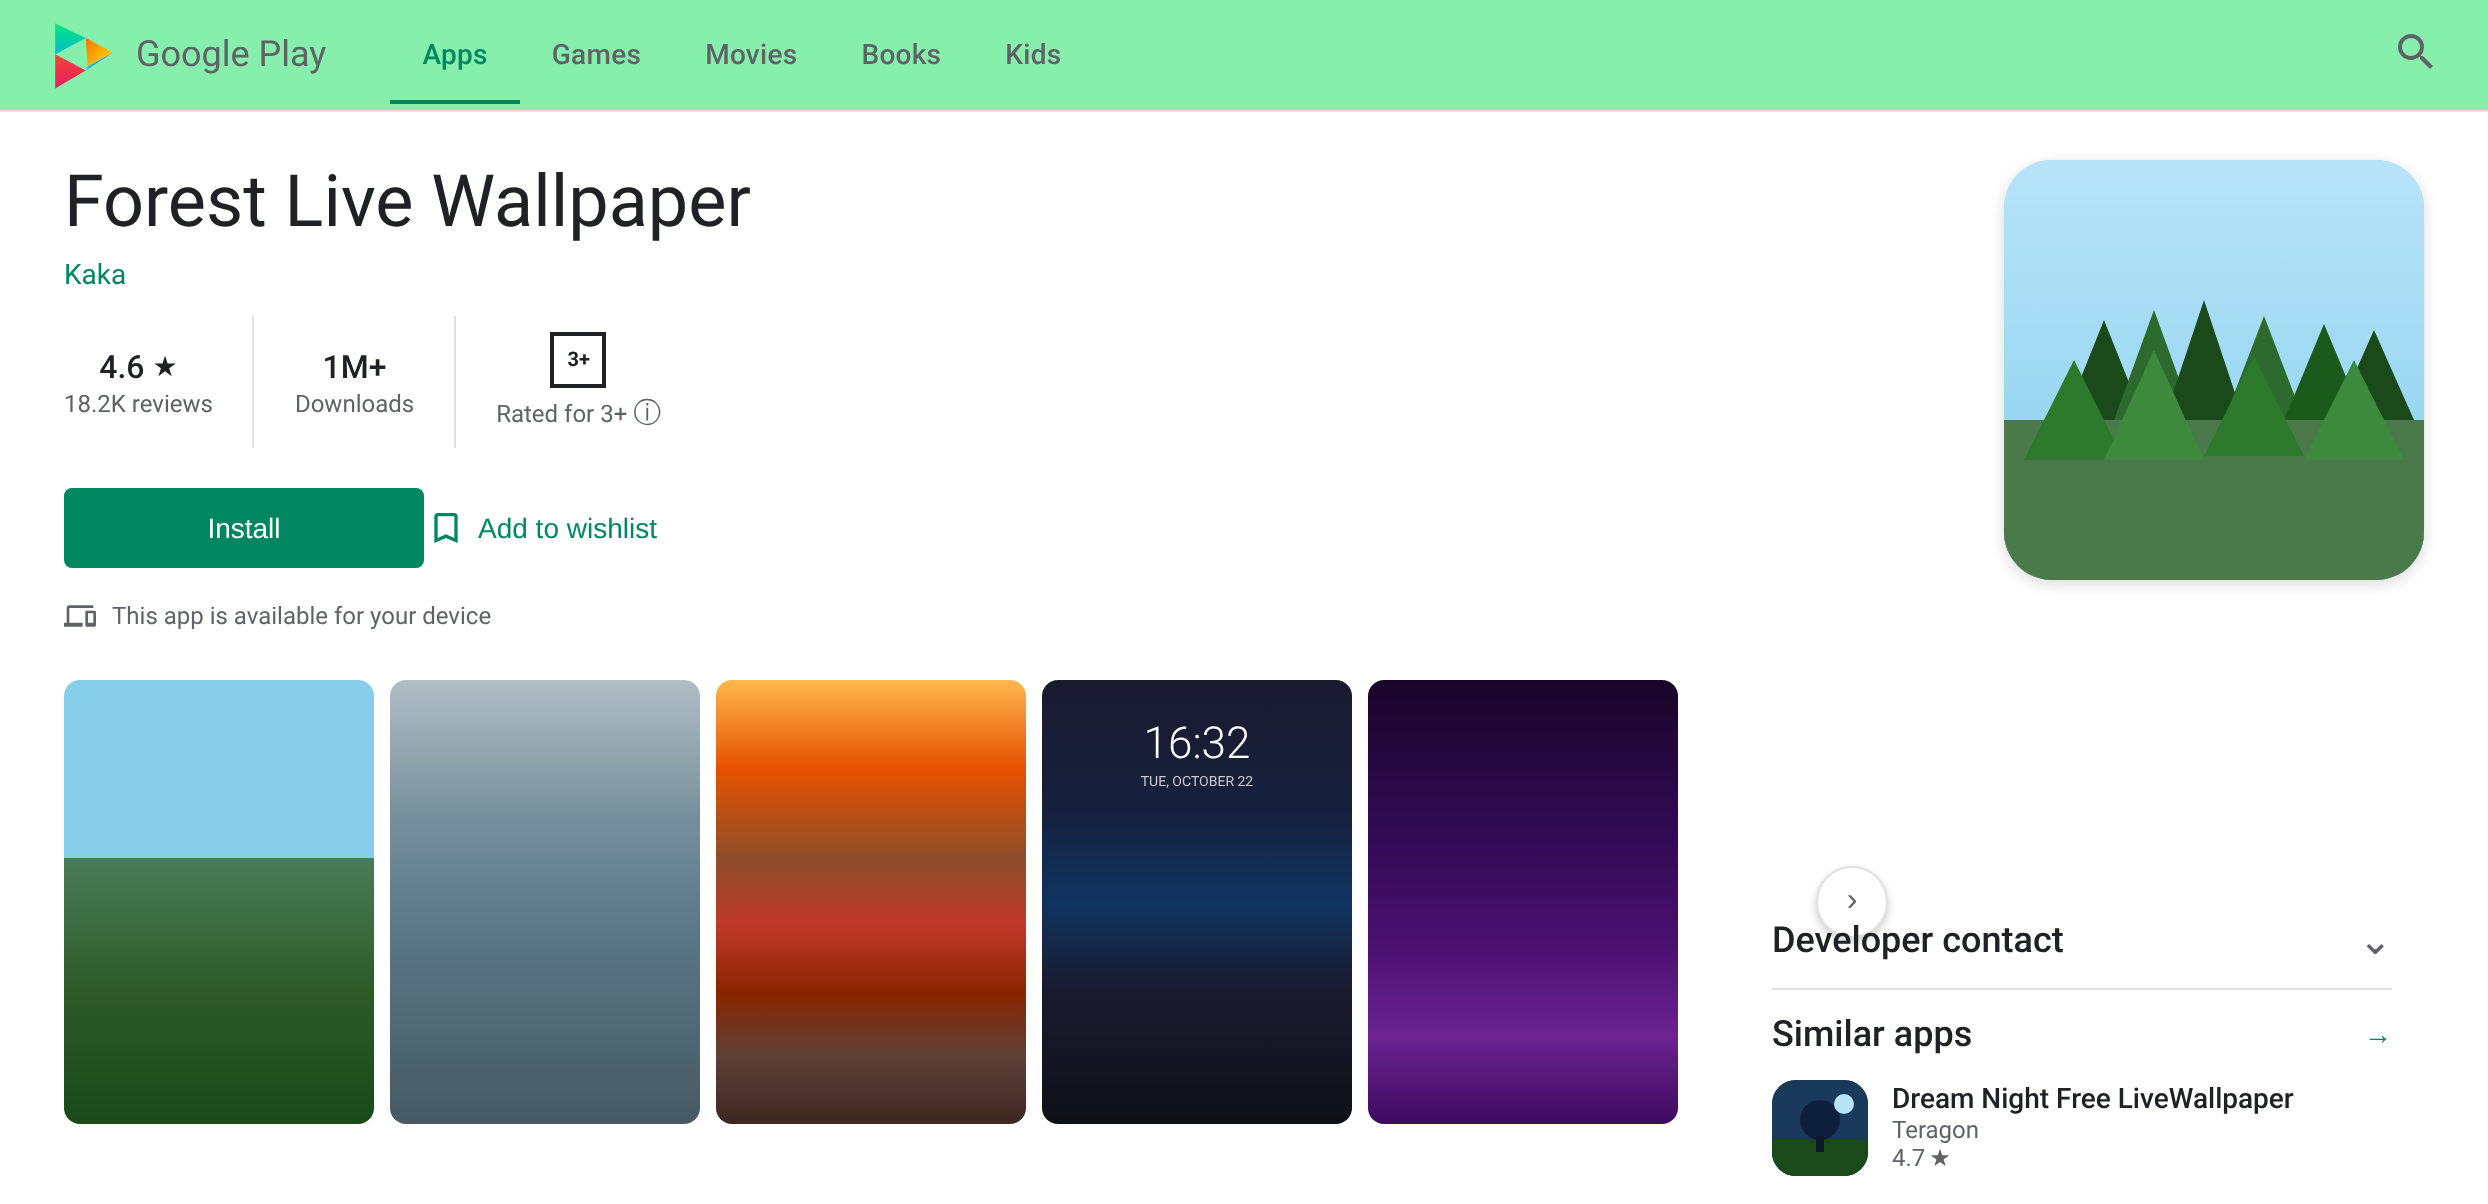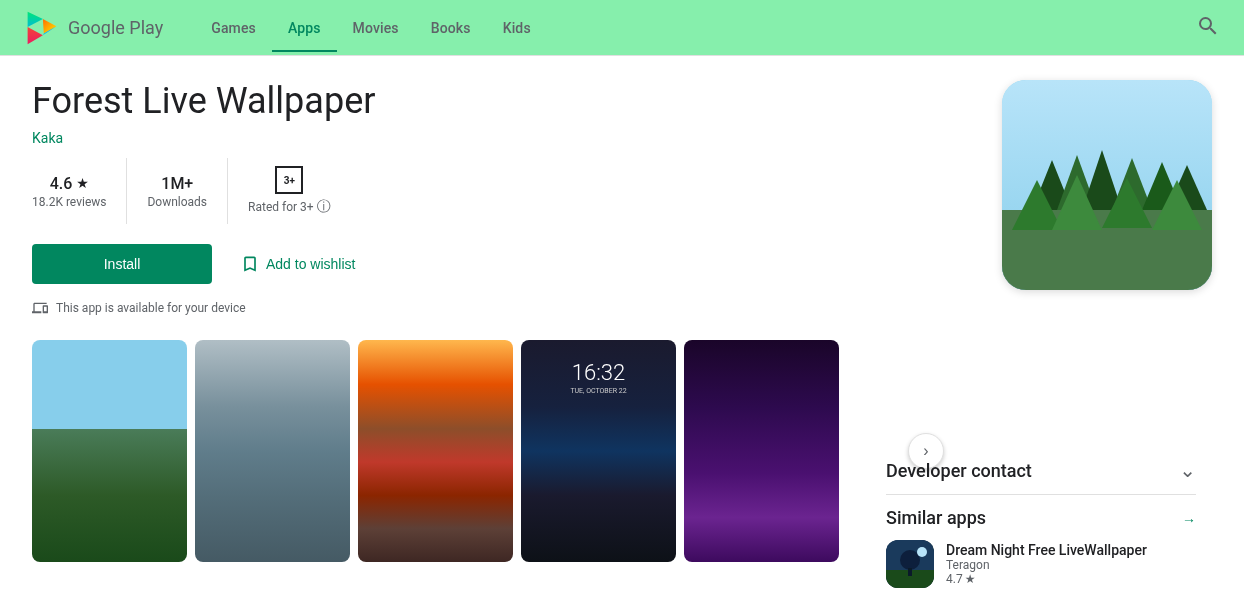--- a/index.html
+++ b/index.html
@@ -131,21 +131,21 @@
       justify-content: center;
       font-size: 10px;
       font-weight: bold;
       color: #202124;
       margin-bottom: 2px;
     }
 
     
     .actions-row {
       display: flex;
-      gap: 28px;
+      gap: 1px;
       margin-bottom: 16px;
     }
     .install-btn {
       background: #01875f;
       color: #fff;
       border: none;
       border-radius: 4px;
       padding: 12px 48px;
       font-size: 14px;
       font-weight: 500;
@@ -348,22 +348,22 @@
         </linearGradient>
       </defs>
       <polygon points="4,2 4,19 21,10" fill="url(#g2)"></polygon>
       <polygon points="4,19 4,38 21,28" fill="url(#g4)"></polygon>
       <polygon points="21,10 36,18 22,26" fill="url(#g3)"></polygon>
       <polygon points="21,28 36,18 22,26" fill="url(#g1)"></polygon>
     </svg>
     <span class="logo-text">Google Play</span>
   </div>
   <nav class="nav">
+    <a class="nav-item active">Apps</a>
     <a class="nav-item">Games</a>
-    <a class="nav-item active">Apps</a>
     <a class="nav-item">Movies</a>
     <a class="nav-item">Books</a>
     <a class="nav-item">Kids</a>
   </nav>
   <div class="header-search">
     <svg width="24" height="24" viewBox="0 0 24 24">
       <path fill="#5f6368" d="M15.5 14h-.79l-.28-.27A6.471 6.471 0 0 0 16 9.5 6.5 6.5 0 1 0 9.5 16c1.61 0 3.09-.59 4.23-1.57l.27.28v.79l5 4.99L20.49 19l-4.99-5zm-6 0C7.01 14 5 11.99 5 9.5S7.01 5 9.5 5 14 7.01 14 9.5 11.99 14 9.5 14z"></path>
     </svg>
   </div>
 </div>

